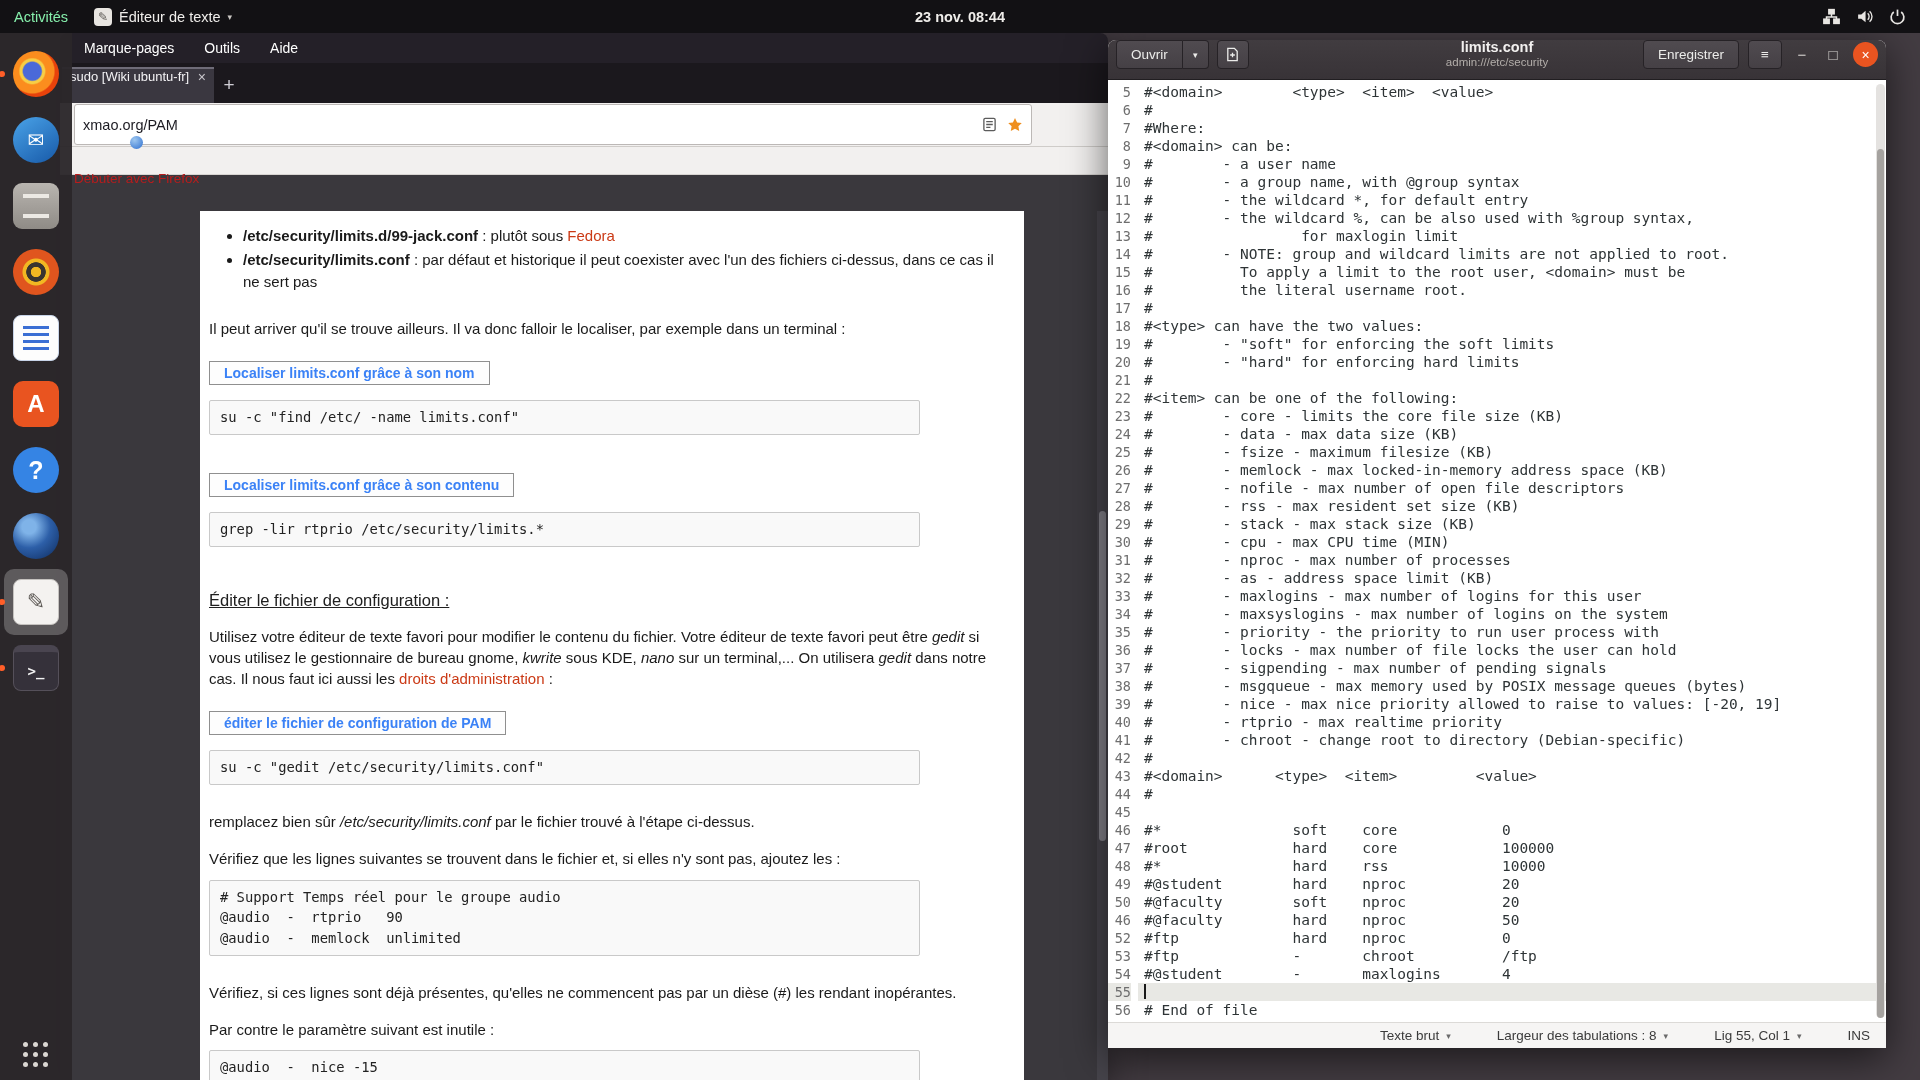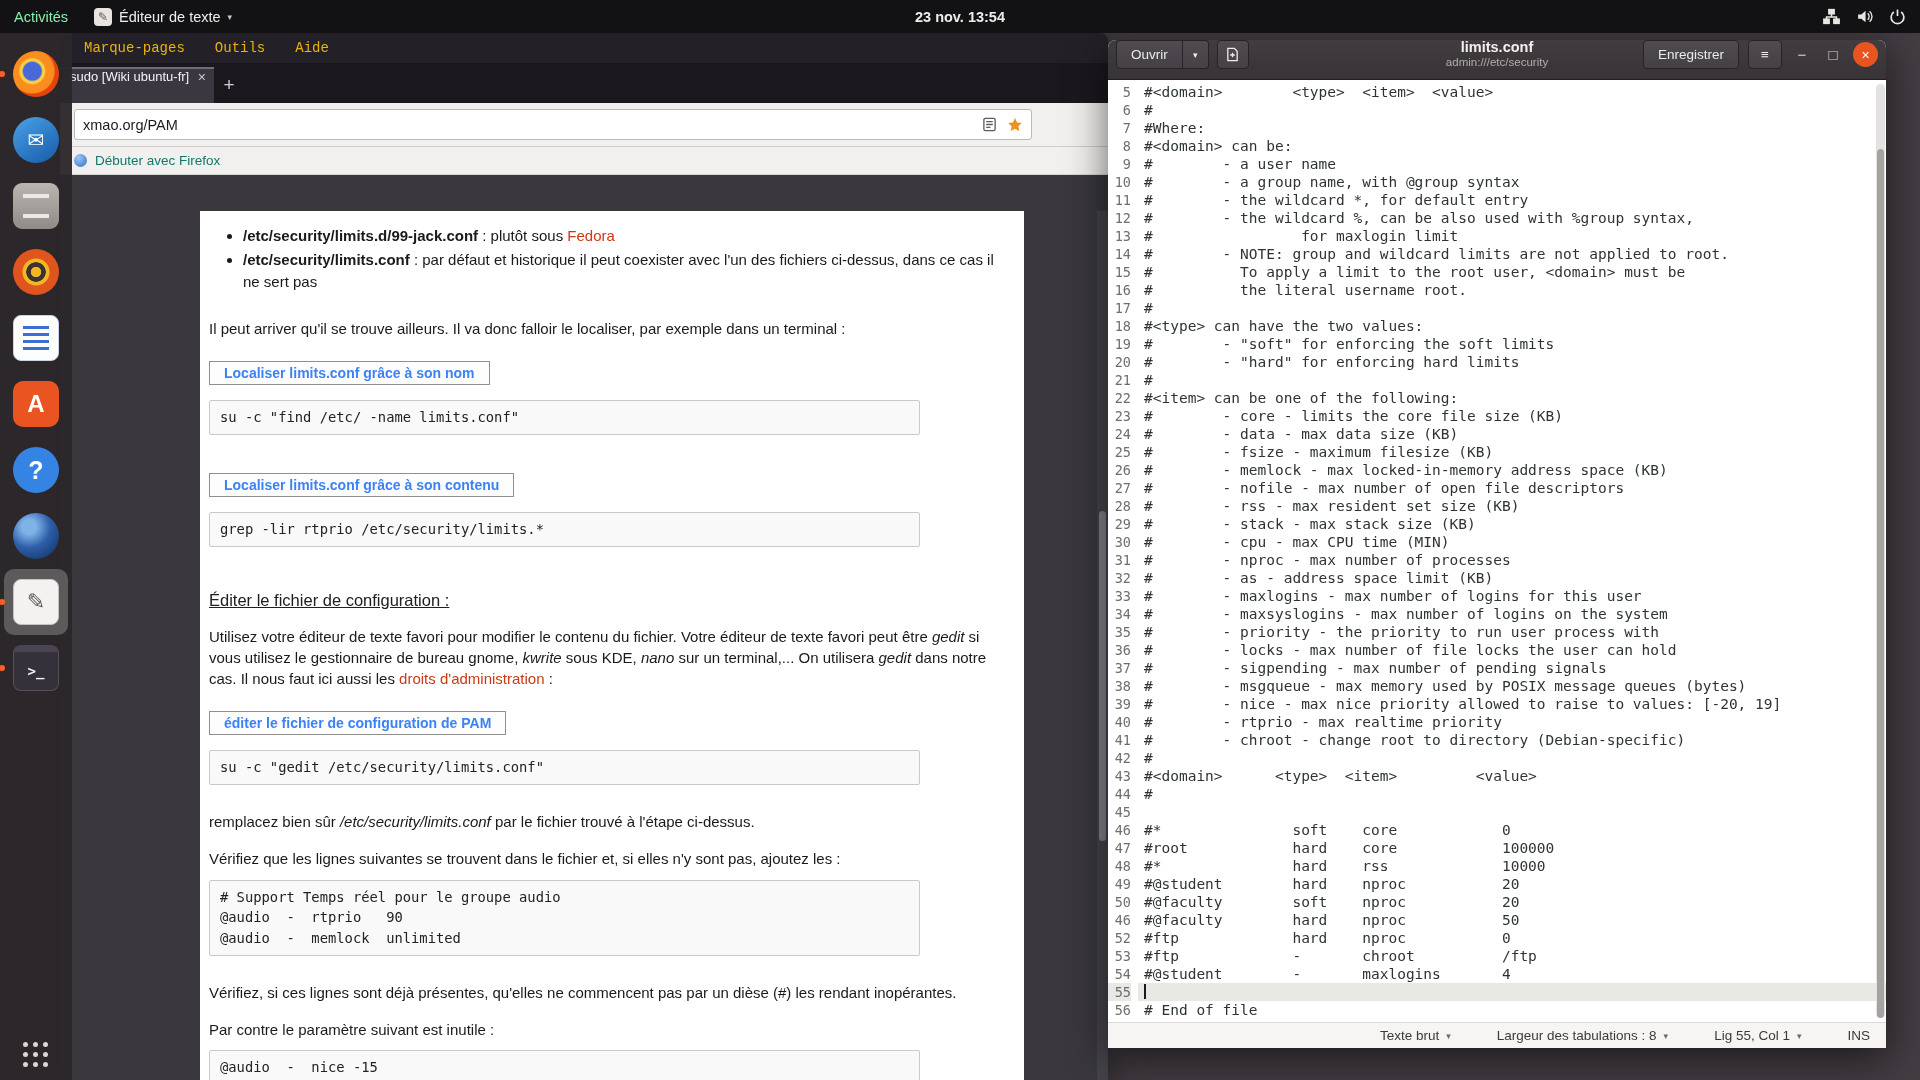--- a/index.html
+++ b/index.html
@@ -48,35 +48,35 @@
   .di-terminal { border-radius:8px; background:#35313a; border:1px solid #55505a; border-top:7px solid #4a4550; }
   .di-terminal::after { content:">_"; color:#f2f2f2; font-family:"DejaVu Sans Mono",monospace; font-size:14px; font-weight:bold; }
   .dock-apps { position:absolute; bottom:12px; left:50%; transform:translateX(-50%);
                display:grid; grid-template-columns:repeat(3,6px); grid-auto-rows:6px; gap:4px; cursor:pointer; }
   .dock-apps i { width:5px; height:5px; border-radius:50%; background:#dbd7d3; }
 
   
   .ff-window { position:absolute; left:60px; top:33px; width:1048px; height:1047px; z-index:20;
                box-shadow:0 8px 34px rgba(0,0,0,0.55); border-radius:8px 8px 0 0; overflow:hidden; background:#3a383d; }
   .ff-menubar { height:30px; background:#242028; display:flex; align-items:center; gap:30px; padding-left:24px;
-                color:#eab308; font-size:14px;font-family:Liberation Mono, monospace; }
+                color:#ffffff; font-size:14px; }
   .ff-menubar span { cursor:pointer; }
   .ff-tabbar { height:40px; background:#1b181d; display:flex; align-items:flex-end; }
   .ff-tab { width:152px; height:36px; background:#3a3740; color:#f3f2f4; display:flex; align-items:flex-start;
             padding:0 8px; font-size:13px; margin-left:2px; border-top:2px solid #6f6c78; cursor:pointer; }
   .ff-tab-title { flex:1; white-space:nowrap; overflow:hidden; }
   .ff-tab-close { color:#c9c7cc; font-size:14px; margin-left:4px; cursor:pointer; }
   .ff-newtab { width:30px; height:36px; background:none; border:none; color:#cfcdd4; font-size:19px; cursor:pointer; }
   .ff-navbar { height:44px; background:#f2f0ef; border-bottom:1px solid #cfccc9; display:flex; align-items:center; padding:0 14px; }
-  .ff-urlbar { flex:1; max-width:958px; height:31px; background:#ffffff; border:1px solid #bcb8b6; border-radius:3px;
+  .ff-urlbar { flex:1; max-width:958px; height:41px; background:#ffffff; border:1px solid #bcb8b6; border-radius:3px;
                display:flex; align-items:center; padding:0 8px; }
   .ff-url { flex:1; font-size:14.5px; color:#1c1b22; white-space:nowrap; overflow:hidden; }
   .ff-urlbar svg { margin-left:10px; display:block; cursor:pointer; }
   .ff-bookmarks { height:28px; background:#f2f0ef; border-bottom:1px solid #d8d5d2; display:flex; align-items:center; padding-left:14px; }
-  .ff-bookmark { display:flex; align-items:center; gap:8px; font-size:13.5px; color:#0f766e; cursor:pointer; }
+  .ff-bookmark { display:flex; align-items:center; gap:22px; font-size:13.5px; color:#b91c1c; cursor:pointer;flex-direction:column; }
   .ff-bm-icon { width:13px; height:13px; border-radius:50%; background:radial-gradient(circle at 35% 30%,#9ec7f0,#2d6fd0); }
   .ff-viewport { position:absolute; left:0; right:0; top:143px; bottom:0; background:#3a383d;margin-top:35px; }
   .ff-scrollbar { position:absolute; right:0; top:0; bottom:0; width:11px; background:#46444b; }
   .ff-thumb { position:absolute; left:2px; width:7px; border-radius:4px; background:#84828a; top:300px; height:330px; }
 
   
   .wiki-col { position:absolute; left:140px; width:824px; top:0; bottom:0; background:#ffffff;
               color:#1a1a1a; padding:10px 18px 10px 9px; overflow:hidden; }
   .wiki-col .b { font-weight:bold; }
   .wiki-col .i { font-style:italic; }
@@ -132,21 +132,21 @@
 
 <div class="topbar">
   <div class="tb-left">
     <button class="tb-item">Activités</button>
     <div class="tb-app">
       <span class="tb-app-icon">✎</span>
       <span>Éditeur de texte</span>
       <span class="tb-caret">▾</span>
     </div>
   </div>
-  <div class="tb-clock">23 nov. 13:54</div>
+  <div class="tb-clock">23 nov. 08:44</div>
   <div class="tb-right">
     <svg width="17" height="17" viewBox="0 0 16 16">
       <g stroke="#e8e6e3" stroke-width="1.4" fill="none">
         <rect x="5.5" y="1.5" width="5" height="4" fill="#e8e6e3"></rect>
         <rect x="0.8" y="10.5" width="5" height="4" fill="#e8e6e3"></rect>
         <rect x="10.2" y="10.5" width="5" height="4" fill="#e8e6e3"></rect>
         <path d="M8 5.5v3M3.3 10.5V8.5h9.4v2"></path>
       </g>
     </svg>
     <svg width="17" height="17" viewBox="0 0 16 16">

